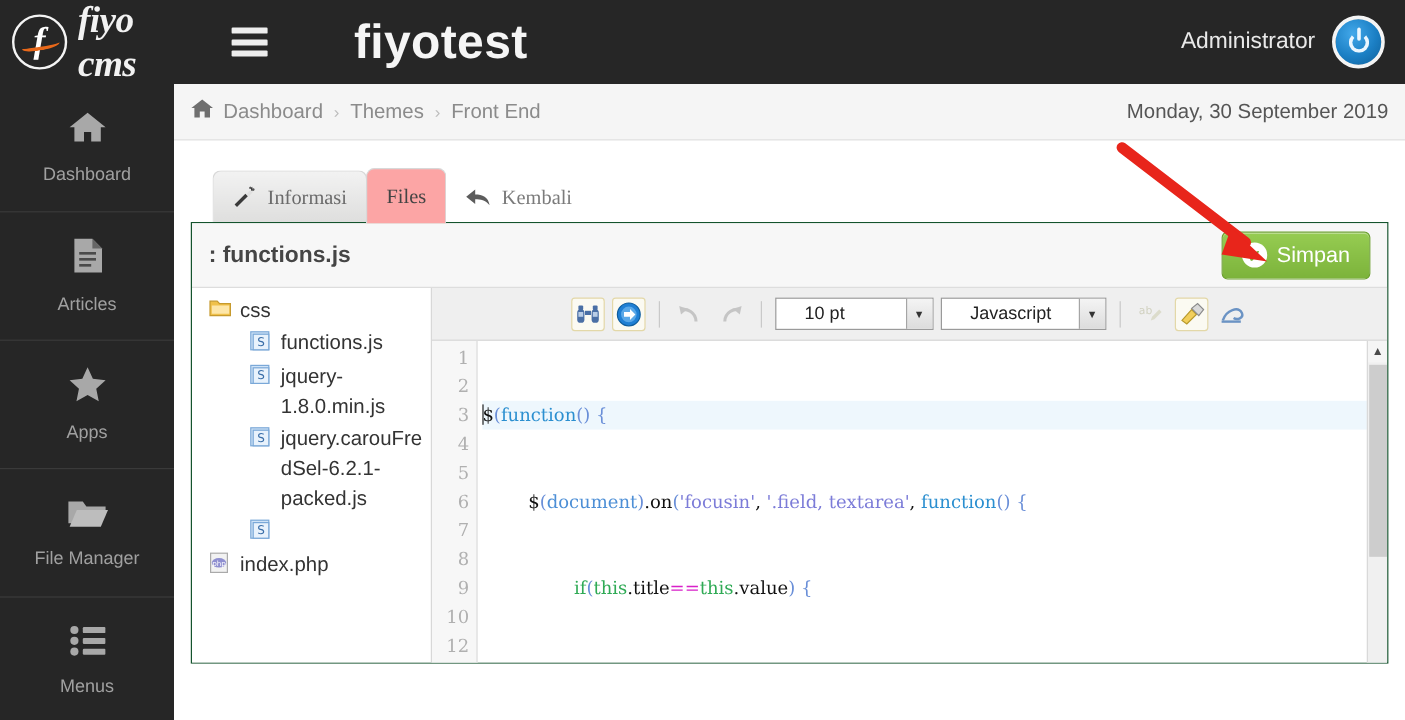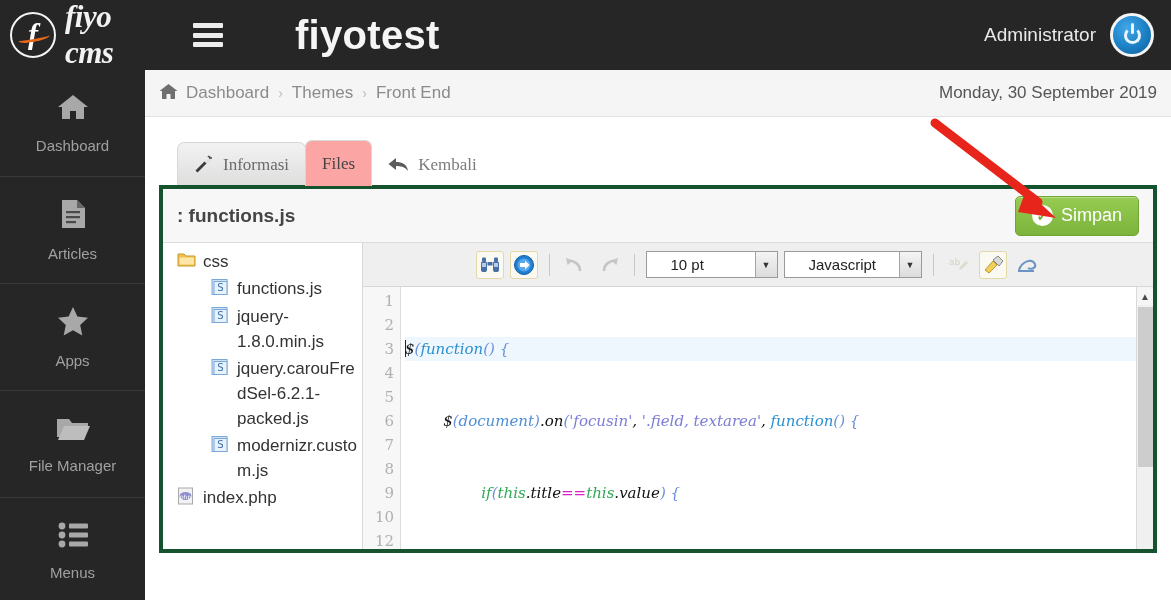--- a/index.html
+++ b/index.html
@@ -111,21 +111,21 @@
     margin-right: -1px;
   }
   .tab.active {
     background: #fca5a5; color: #444; border-color: #d8d8d8;
     position: relative; z-index: 3; height: 46px;
   }
   .tab.plain { background: transparent; border-color: transparent; color: #7b7b7b; }
   .tab .ticon { margin-right: 9px; display: inline-flex; align-items: center; }
 
   .panel {
-    border: 4px solid #14532d; background: #fff;
+    border: 1px solid #14532d; background: #fff;
     margin-top: -1px; position: relative; z-index: 1;
     height: 368px; overflow: hidden;
   }
   .panel-head {
     height: 54px; background: #f7f7f7; border-bottom: 1px solid #dddddd;
     display: flex; align-items: center; padding: 0 14px;
   }
   .file-title { font-size: 19px; font-weight: bold; color: #454545; }
   .save-btn {
     margin-left: auto; display: flex; align-items: center;
@@ -181,21 +181,21 @@
 
   .codewrap { flex: 1; display: flex; position: relative; overflow: hidden; }
   .gutter {
     width: 38px; background: #f7f7f7; border-right: 1px solid #dcdcdc;
     text-align: right; padding: 2px 6px 0 0; flex: none;
   }
   .gutter div { font-family: "DejaVu Serif", serif; font-size: 15px; line-height: 24px; color: #b0b0b0; }
   .code {
     flex: 1; padding: 2px 0 0 4px; overflow: hidden; position: relative;
     font-family: "DejaVu Serif", serif; font-size: 15px; line-height: 24px;
-    white-space: pre; color: #111; font-style: italic;
+    white-space: pre; color: #111;
   }
   .code .ln { height: 24px; }
   .code .ln.cur { background: #eef7fd; }
   .cursor {
     display: inline-block; width: 1px; height: 17px; background: #222;
     vertical-align: -3px; margin-right: -1px;
   }
   .kw  { color: #2b8fd0; }
   .kw2 { color: #4d8fd6; }
   .str { color: #7c7cd8; }
@@ -412,21 +412,20 @@
               <span class="nlabel">jquery.carouFredSel-6.2.1-packed.js</span>
             </div>
             <div class="tree-node child">
               <span class="nicon">
                 <svg width="19" height="19" viewBox="0 0 19 19">
                     <rect x="1" y="1.5" width="15" height="15" fill="#cfe3f7" stroke="#7aa8d8"></rect>
                     <rect x="3" y="3.5" width="13" height="13" fill="#e8f2fc" stroke="#7aa8d8"></rect>
                     <text x="9.5" y="13" font-size="10" font-family="DejaVu Sans" fill="#3a6ea8" text-anchor="middle">S</text>
                   </svg>
               </span>
-              <span class="nlabel">modernizr.custom.js</span>
             </div>
             <div class="tree-node">
               <span class="nicon">
                 <svg width="19" height="19" viewBox="0 0 19 19">
                     <rect x="1.5" y="1" width="14" height="16" fill="#f2f2f2" stroke="#aaa"></rect>
                     <ellipse cx="8.5" cy="9" rx="6" ry="4" fill="#8f8fd0"></ellipse>
                     <text x="8.5" y="11.6" font-size="6" font-family="DejaVu Sans" fill="#fff" text-anchor="middle">php</text>
                   </svg>
               </span>
               <span class="nlabel">index.php</span>

